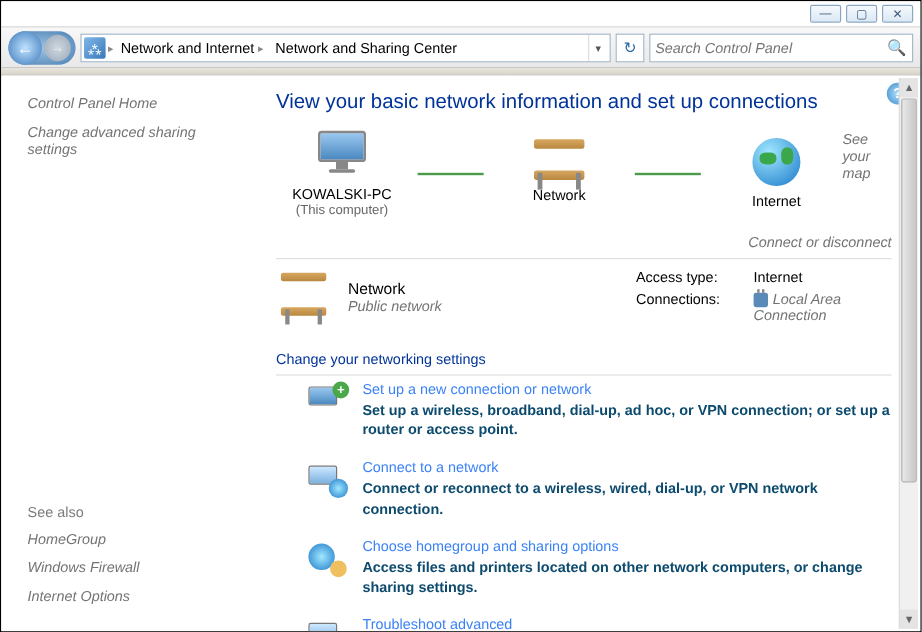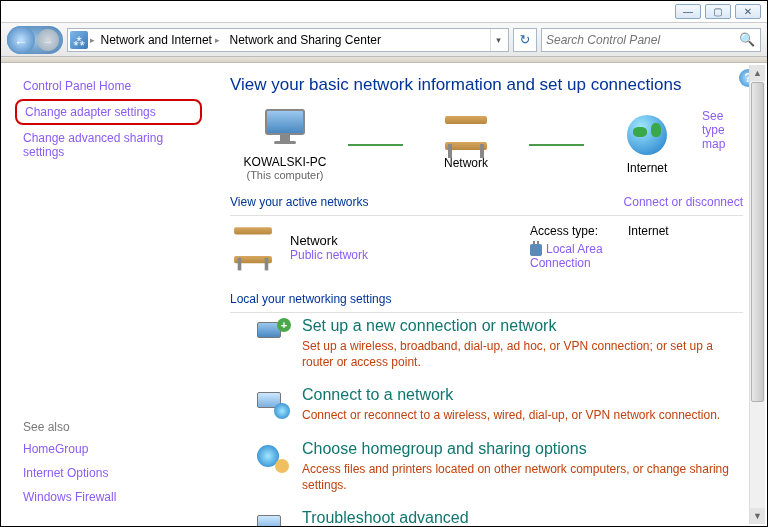--- a/index.html
+++ b/index.html
@@ -1,17 +1,17 @@
 <!DOCTYPE html>
 <html><head>
 <meta charset="utf-8">
 <style>
 * { box-sizing: border-box; margin: 0; padding: 0; }
 body { font-family: "Segoe UI", Tahoma, sans-serif; font-size: 12px; color: #000; background: #fff; width: 768px; height: 527px; overflow: hidden; border: 1px solid #000; position: relative; }
-a, .link { color: #8b5cf6; cursor: pointer; }
+a, .link { color: #737373; cursor: pointer; font-style: italic; }
 
 
 .titlebar { height: 22px; background: #fff; border-bottom: 1px solid #ccc; display: flex; justify-content: flex-end; align-items: center; padding: 0 6px; gap: 4px; }
 .winbtn { width: 26px; height: 15px; border: 1px solid #8aa8c2; border-radius: 2px; background: linear-gradient(#f5f9fd,#dbe8f5); display: flex; align-items: center; justify-content: center; font-size: 10px; color: #3e5b78; }
 
 
 .navbar { height: 34px; background: linear-gradient(#f8f8f8,#e8e8e8); border-bottom: 1px solid #bbb; display: flex; align-items: center; padding: 0 6px; gap: 4px; }
 .backfwd { width: 56px; height: 28px; background: radial-gradient(#9fc4e4,#4a80b4); border-radius: 14px; display: flex; align-items: center; }
 .backbtn { width: 28px; height: 28px; border-radius: 50%; background: radial-gradient(#bfe1ff,#3a78b8); display:flex; align-items:center; justify-content:center; color:#fff; font-size:14px; }
 .fwdbtn { width: 22px; height: 22px; border-radius:50%; background: radial-gradient(#d0d8df,#98a8b8); margin-left:2px; display:flex;align-items:center;justify-content:center;color:#eee;font-size:11px;}
@@ -74,22 +74,22 @@
 .benchsm { width:46px;height:36px; transform:scale(0.9);}
 .netname { font-size:13px; }
 .infotbl { display:grid; grid-template-columns: 90px auto; row-gap:4px; column-gap: 8px; font-size:12px; }
 .plugicon { display:inline-block;width:12px;height:12px;background:#5a8ab8;border-radius:2px;margin-right:4px;vertical-align:middle;position:relative;}
 .plugicon::before{content:"";position:absolute;left:3px;top:-3px;width:2px;height:3px;background:#888;}
 .plugicon::after{content:"";position:absolute;right:3px;top:-3px;width:2px;height:3px;background:#888;}
 
 .tasklist { padding: 4px 0 0 24px; }
 .task { display:flex; gap:12px; margin-bottom: 16px; }
 .taskicon { width:36px;height:36px; flex-shrink:0; display:flex;align-items:center;justify-content:center; }
-.taskbody .tlink { color:#0f766e; display:block; margin-bottom:3px; font-size:16px; }
-.taskbody .tdesc { color:#c2410c; font-size:12px; line-height:1.35; }
+.taskbody .tlink { color:#3b82f6; display:block; margin-bottom:3px; font-size:12px; }
+.taskbody .tdesc { color:#0c4a6e; font-size:12px; line-height:1.35;font-weight:bold; }
 
 .ic-newconn{position:relative;width:30px;height:26px;}
 .ic-newconn .mon{width:24px;height:16px;background:linear-gradient(#9ac8f0,#4a88c0);border:1px solid #777;border-radius:2px;}
 .ic-newconn .plus{position:absolute;top:-4px;right:-4px;width:14px;height:14px;border-radius:50%;background:#4aa84a;color:#fff;font-size:11px;line-height:14px;text-align:center;font-weight:bold;}
 .ic-connect{width:30px;height:24px;position:relative;}
 .ic-connect .mon{width:24px;height:16px;background:linear-gradient(#cde8ff,#7ab0e0);border:1px solid #777;border-radius:2px;}
 .ic-connect .globe{position:absolute;bottom:-3px;right:-3px;width:16px;height:16px;border-radius:50%;background:radial-gradient(#a0e8ff,#1a78c8);}
 .ic-home{width:30px;height:26px;position:relative;}
 .ic-home .globe{width:22px;height:22px;border-radius:50%;background:radial-gradient(#a0e8ff,#1a78c8);}
 .ic-home .ppl{position:absolute;bottom:-2px;right:-2px;width:14px;height:14px;border-radius:50%;background:#f0c060;}
@@ -132,29 +132,26 @@
     <input placeholder="Search Control Panel" style="">
     <span class="searchicon">🔍</span>
   </div>
 </div>
 
 <div class="sep"></div>
 
 <div class="content">
   <div class="sidebar">
     <span class="splink link">Control Panel Home</span>
-    <span class="highlight">
-      <span class="link">Change adapter settings</span>
-    </span>
     <span class="splink link">Change advanced sharing settings</span>
     <div class="seealsospacer"></div>
     <div class="seealso-hdr">See also</div>
     <span class="splink link">HomeGroup</span>
+    <span class="splink link">Windows Firewall</span>
     <span class="splink link">Internet Options</span>
-    <span class="splink link">Windows Firewall</span>
   </div>
 
   <div class="main">
     <div class="helpicon">?</div>
     <div class="pagetitle">View your basic network information and set up connections</div>
 
     <div class="mapsection">
       <div class="maprow">
         <div class="mapnode">
           <div class="compicon">
@@ -172,49 +169,49 @@
               <div class="seat"></div>
             </div>
           <div class="nodelabel">Network</div>
         </div>
         <div class="mapline"></div>
         <div class="mapnode">
           <div class="globeicon"></div>
           <div class="nodelabel">Internet</div>
         </div>
       </div>
-      <span class="link fullmap">See type map</span>
+      <span class="link fullmap">See your map</span>
     </div>
 
     <div class="subhdr">
-      <span>View your active networks</span>
       <span class="right link">Connect or disconnect</span>
     </div>
     <div class="divider"></div>
 
     <div class="activenet">
       <div class="left">
         <div class="benchicon benchsm">
             <div class="back"></div>
             <div class="seat"></div>
           </div>
         <div>
           <div class="netname">Network</div>
           <div class="link">Public network</div>
         </div>
       </div>
       <div class="right infotbl">
         <div>Access type:</div>
         <div>Internet</div>
+        <div>Connections:</div>
         <div><span class="plugicon"></span><span class="link">Local Area Connection</span></div>
       </div>
     </div>
 
     <div class="subhdr">
-        <span>Local your networking settings</span>
+        <span>Change your networking settings</span>
       </div>
     <div class="divider"></div>
 
     <div class="tasklist">
       <div class="task">
         <div class="taskicon">
             <div class="ic-newconn">
               <div class="mon"></div>
               <div class="plus">+</div>
             </div>

